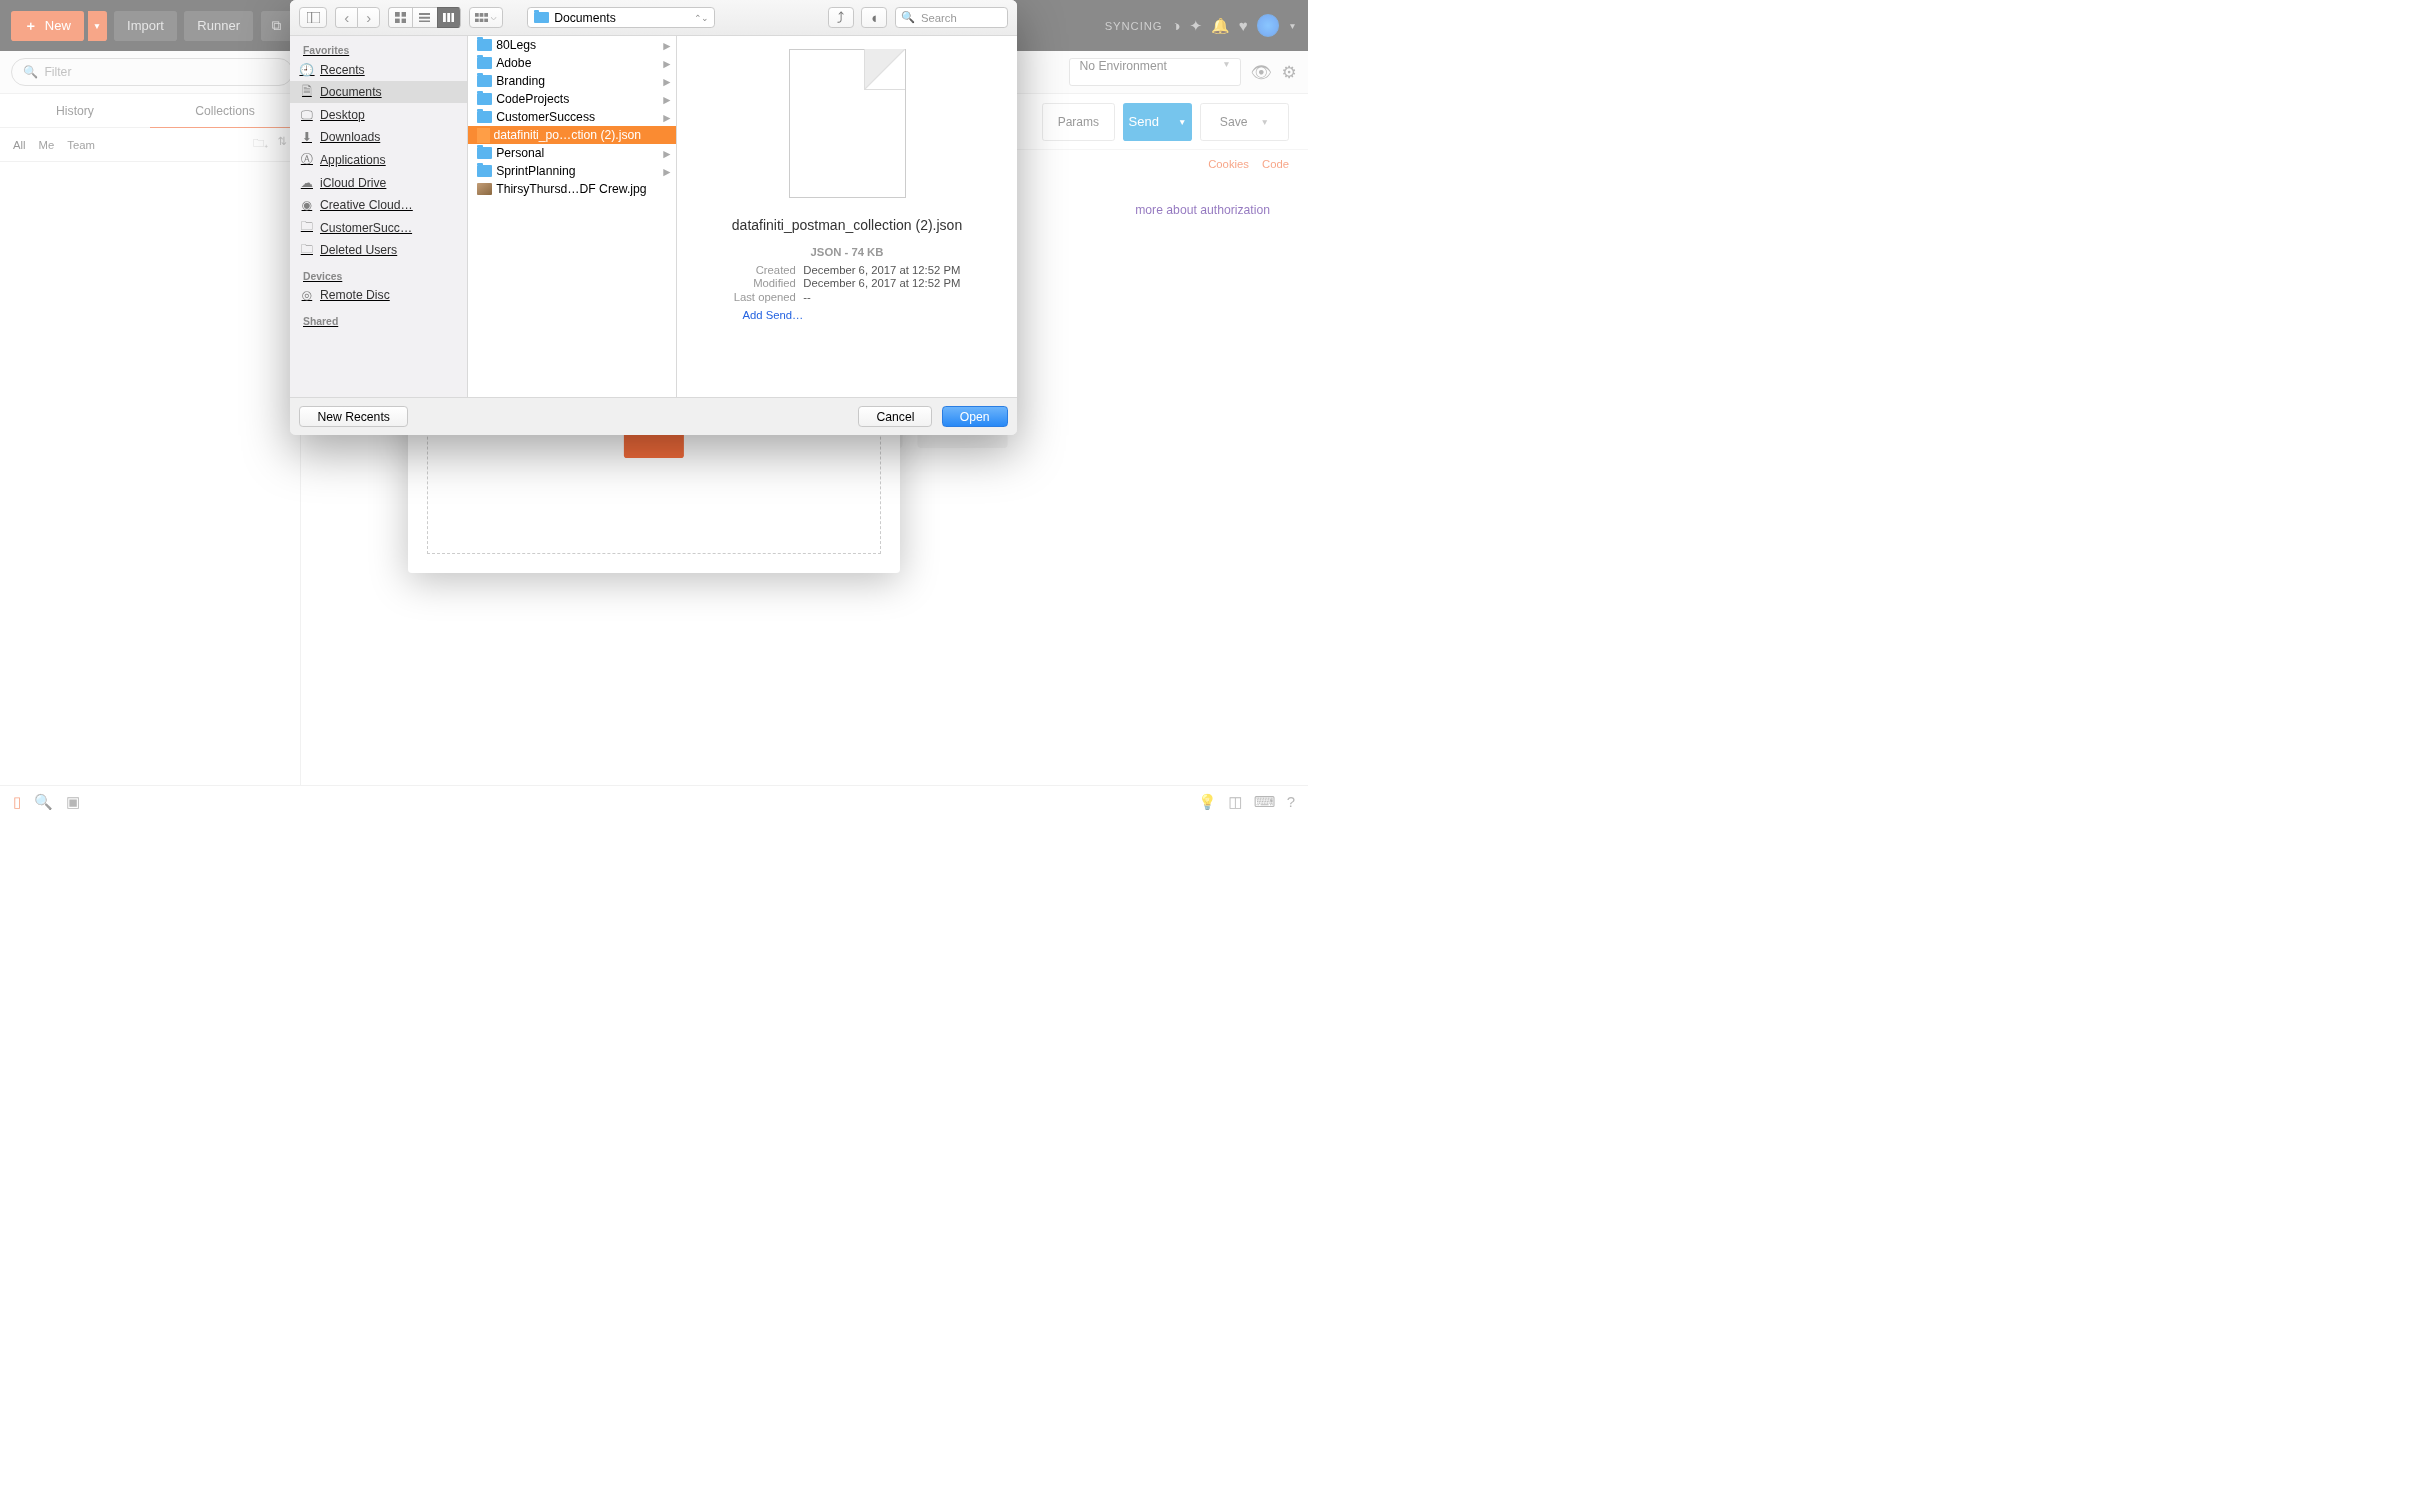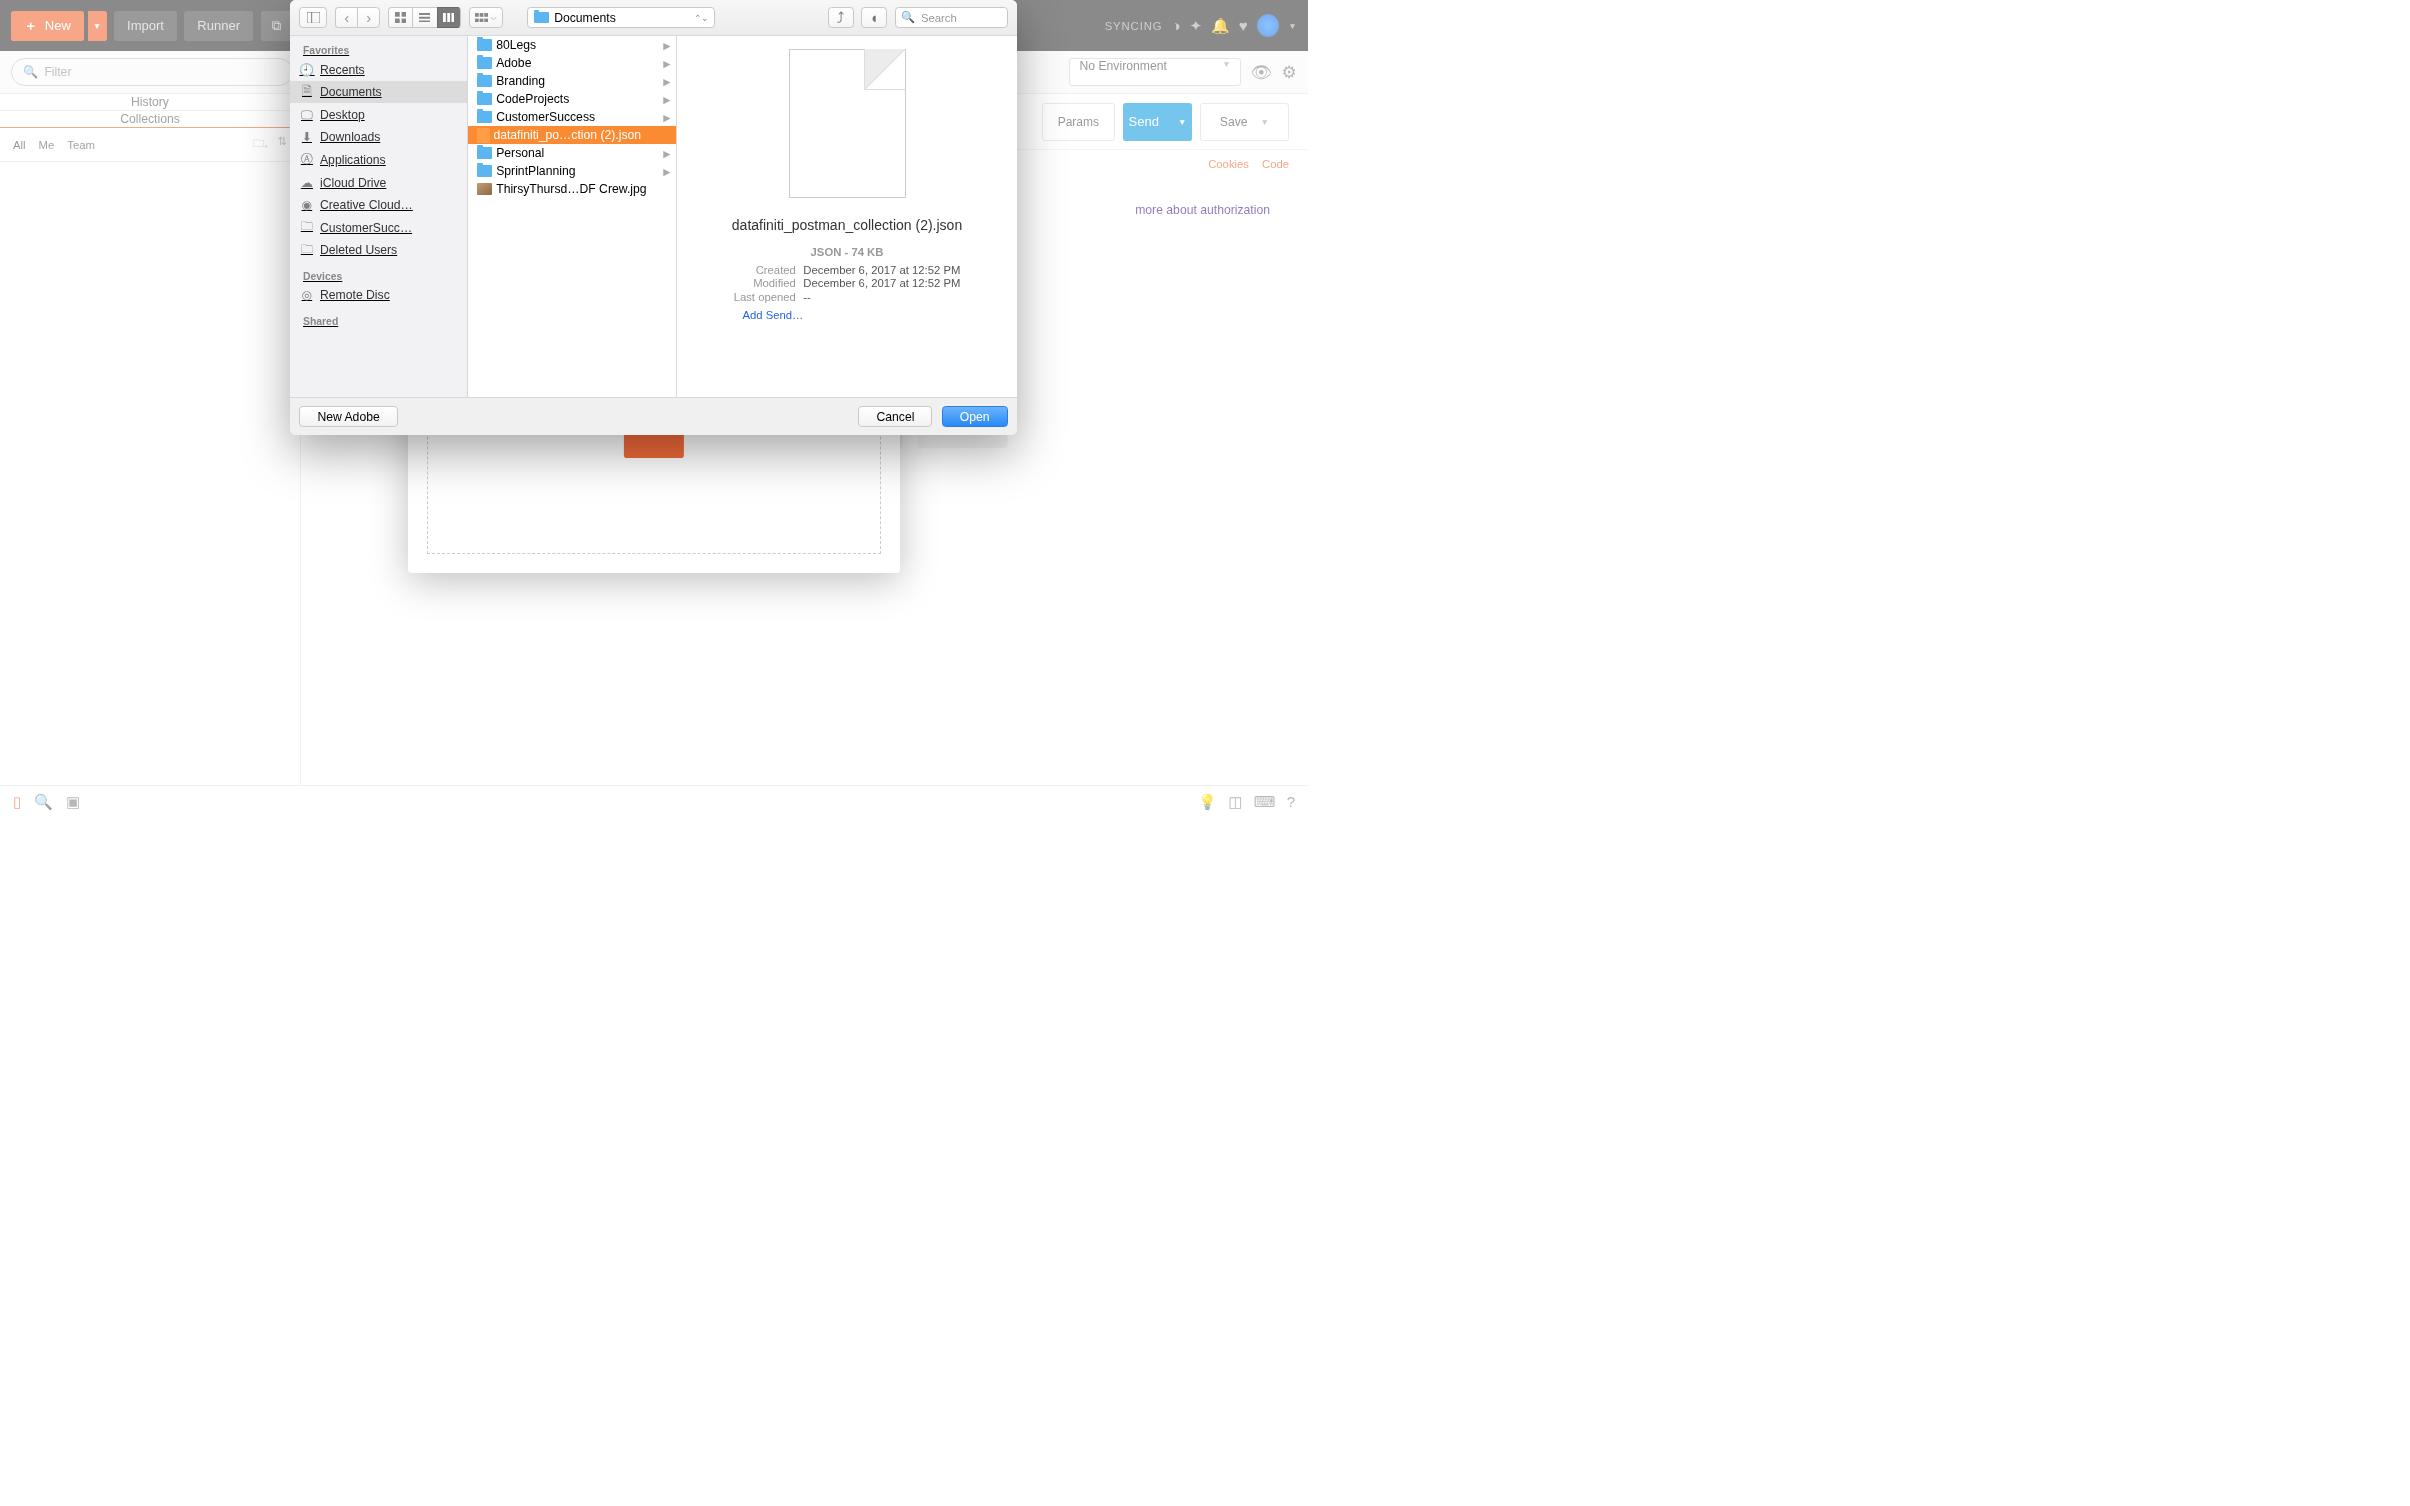--- a/index.html
+++ b/index.html
@@ -18,21 +18,21 @@
 
 .pm-subheader { height: 43px; background: #fafafa; border-bottom: 0.9px solid #e8e8e8; display: flex; align-items: center; padding: 0 11.3px; gap: 11.3px; }
 .pm-filter { flex:0 0 282px; height: 28px; border: 0.9px solid #ccc; border-radius: 14px; padding: 0 11.3px; display: flex; align-items: center; gap: 5.6px; color: #999; font-size: 12.2px;}
 
 .pm-env { margin-left: auto; display: flex; align-items: center; gap: 9.4px; }
 .pm-env-select { border: 0.9px solid #d5d5d5; border-radius: 2.8px; height: 28px; width: 172px; padding: 0 9.4px; font-size: 12.2px; color: #555; background: #fff; display:flex; align-items:flex-start; justify-content:space-between;}
 .pm-env .icon-s { color: #888; font-size: 17px; }
 
 .pm-body { flex:1; display: flex; background: #fff; }
 .pm-sidebar { width: 301px; border-right: 0.9px solid #e8e8e8; background: #fff; display:flex; flex-direction:column;}
-.pm-tabs { display: flex; height: 34px; flex-direction: column; }
+.pm-tabs { display: flex; height: 34px; }
 .pm-tab { flex: 1; display: flex; align-items: center; justify-content: center; font-size: 12.2px; color: #666; border-bottom: 0.9px solid #e8e8e8; }
 .pm-tab.active { border-bottom: 1.9px solid #f26b3a; font-weight: 500;}
 .pm-sidebar-row { height: 34px; border-bottom: 0.9px solid #e8e8e8; display:flex; align-items:center; padding: 0 13px; gap: 13px; font-size: 11.3px; color:#666;}
 .pm-sidebar-row .right-icons { margin-left:auto; display:flex; gap:9.4px; color:#aaa;}
 
 .pm-main { flex: 1; position: relative; background: #fff; }
 .pm-req-header { height: 56px; display: flex; align-items: center; justify-content: flex-end; padding: 0 19px; gap: 7.5px; border-bottom: 0.9px solid #eee;}
 .pm-params-btn { height: 38px; padding: 0 15px; border: 0.9px solid #ddd; border-radius: 2.8px; background:#fff; font-size: 12px; color:#555;}
 .pm-send-btn { height: 38px; background: #1c9fe2; color:#fff; border:none; border-radius: 2.8px; padding: 0 6px; font-size: 13px; font-weight: 500; display:flex; align-items:center; gap:19px;}
 .pm-save-btn { height: 38px; padding: 0 19px; border: 0.9px solid #ddd; border-radius: 2.8px; background:#fff; font-size: 12.2px; color:#555; display:flex; align-items:center; gap:13px;}
@@ -415,19 +415,19 @@
         <div class="label">Modified</div>
         <div>December 6, 2017 at 12:52 PM</div>
         <div class="label">Last opened</div>
         <div>--</div>
       </div>
       <div class="f-tags">Add Send…</div>
     </div>
   </div>
 
   <div class="finder-footer">
-    <button class="ff-btn">New Adobe</button>
+    <button class="ff-btn">New Recents</button>
     <div class="spacer"></div>
     <button class="ff-btn">Cancel</button>
     <button class="ff-btn primary">Open</button>
   </div>
 </div>
 
 
 </body></html>

